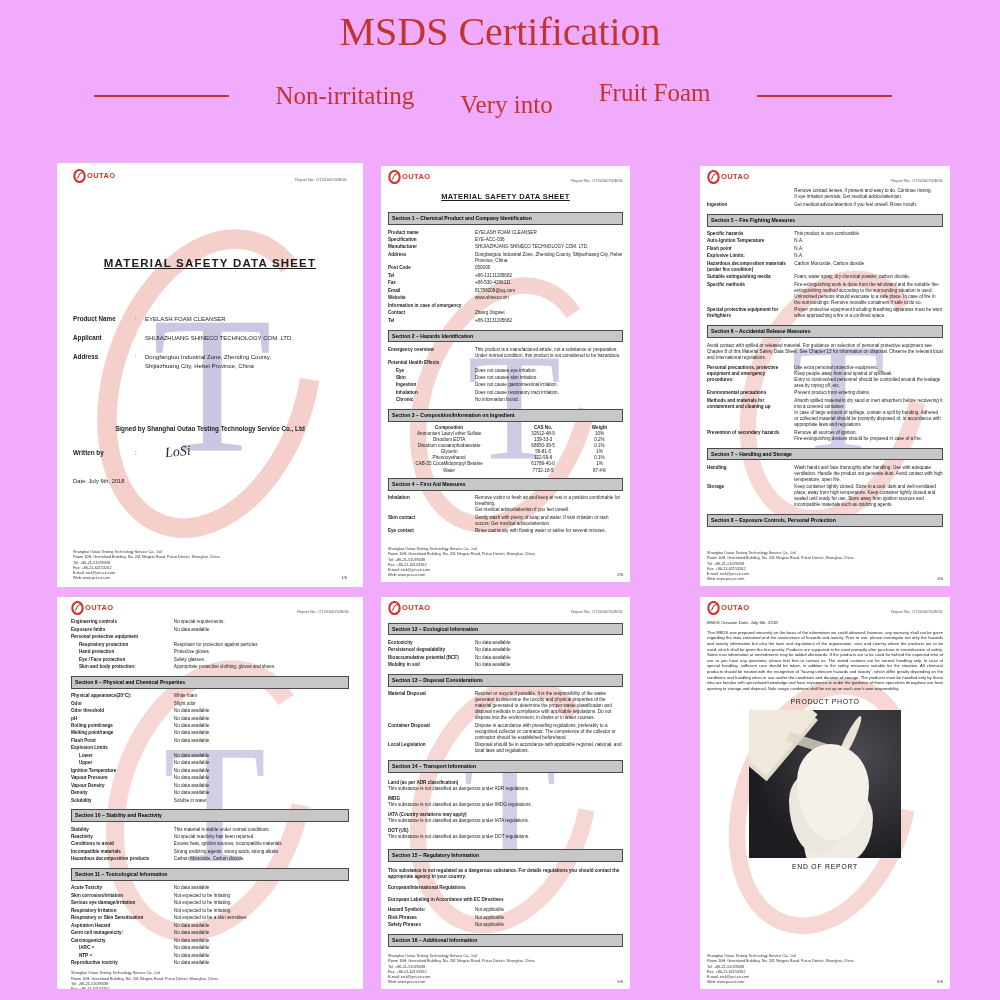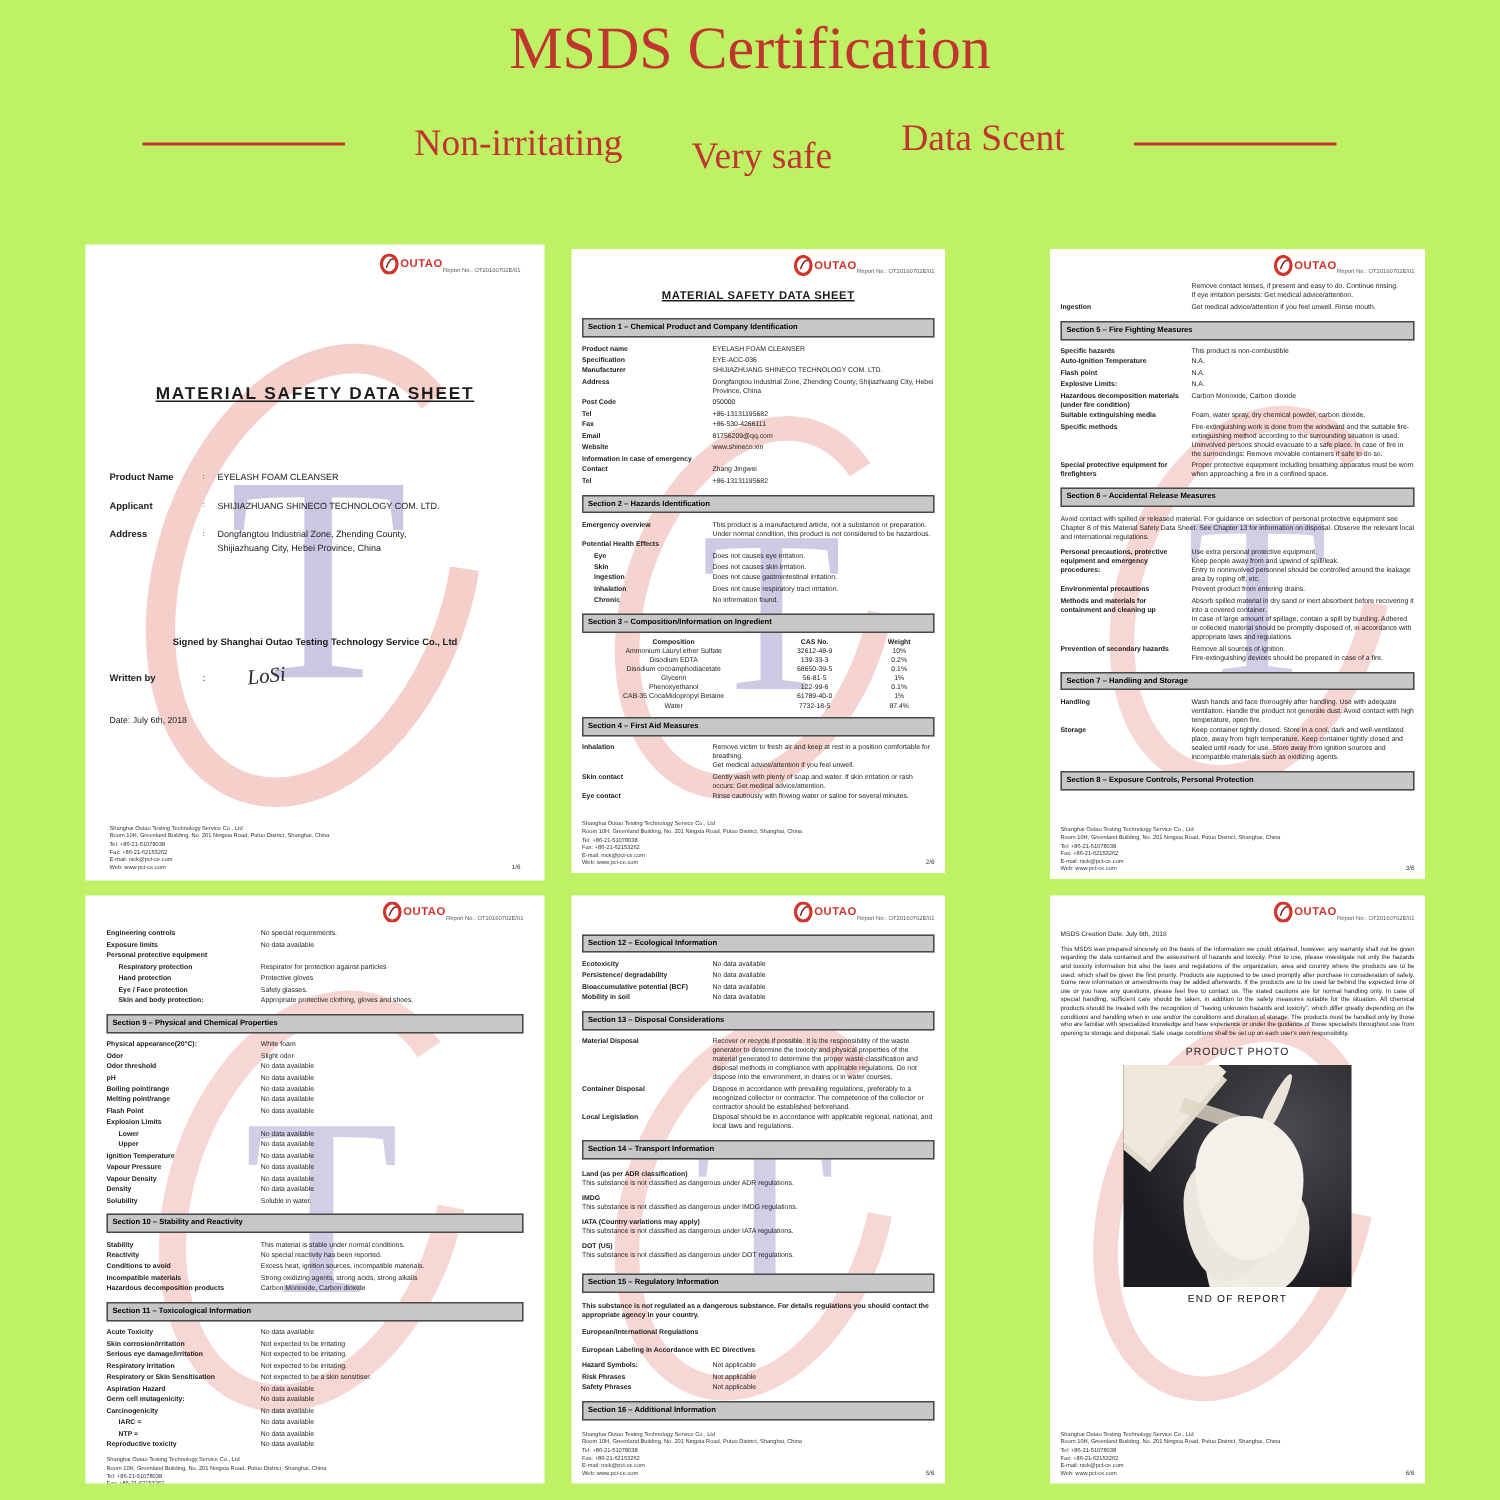--- a/index.html
+++ b/index.html
@@ -1,17 +1,17 @@
 <!DOCTYPE html>
 <html><head>
 <meta charset="utf-8">
 <style>
   *{box-sizing:border-box;margin:0;padding:0;}
   html,body{background:#fff;}
-  .canvas{position:relative;width:1000px;height:1000px;background:#bef264;overflow:hidden;
+  .canvas{position:relative;width:1000px;height:1000px;background:#f0abfc;overflow:hidden;
           font-family:"Liberation Sans",sans-serif;color:#1c1c1c;}
 
   
   .main-title{position:absolute;top:8px;left:0;right:0;text-align:center;
     font-family:"Liberation Serif",serif;font-size:40px;color:#c13530;}
   .features{position:absolute;top:82px;left:0;right:14px;display:flex;align-items:center;
     justify-content:center;gap:46px;font-family:"Liberation Serif",serif;
     font-size:25px;color:#c13530;}
   .feature-line{width:135px;height:2px;background:#c13530;}
   .f2{transform:translateY(9px);}
@@ -23,21 +23,21 @@
   .page > *{position:relative;z-index:1;}
   .page > .watermark{position:absolute;z-index:0;left:6%;right:6%;top:12%;bottom:8%;}
   .watermark svg{width:100%;height:100%;}
   #p1{left:57px;top:163px;width:306px;height:424px;padding:6px 16px;}
   #p2{left:381px;top:166px;width:249px;height:416px;}
   #p3{left:700px;top:166px;width:250px;height:420px;}
   #p4{left:57px;top:597px;width:306px;height:392px;padding:4px 14px;}
   #p5{left:381px;top:597px;width:249px;height:392px;}
   #p6{left:700px;top:597px;width:250px;height:392px;}
 
-  .logo-row{display:flex;justify-content:flex-end;align-items:flex-start;margin-bottom:3px;}
+  .logo-row{display:flex;justify-content:space-between;align-items:flex-start;margin-bottom:3px;}
   .logo{display:flex;align-items:center;gap:1px;}
   .logo-text{color:#d0342c;font-weight:bold;font-size:7.5px;letter-spacing:.4px;}
   .report-no{font-size:3.9px;color:#555;margin-top:8px;}
 
   .doc-title{font-size:7.5px;font-weight:bold;text-align:center;letter-spacing:.4px;margin:5px 0 6px;text-decoration:underline;}
   .cover .doc-title{font-size:11.5px;margin-top:70px;letter-spacing:1.2px;}
 
   .sec{font-size:5.1px;font-weight:bold;background:#c7c7c7;border:1px solid #4a4a4a;
        padding:2px 3px;margin:4.5px 0 3px;color:#000;}
 
@@ -93,22 +93,22 @@
 </style>
 </head>
 <body>
 
 <div class="canvas">
 
   <div class="main-title">MSDS Certification</div>
   <div class="features">
     <span class="feature-line"></span>
     <span class="f1">Non-irritating</span>
-    <span class="f2">Very safe</span>
-    <span class="f3">Data Scent</span>
+    <span class="f2">Very into</span>
+    <span class="f3">Fruit Foam</span>
     <span class="feature-line"></span>
   </div>
 
   <div class="page cover" id="p1">
     <div class="watermark">
       <svg viewBox="0 0 200 260" preserveAspectRatio="xMidYMid meet">
         <g transform="rotate(18 100 130)">
           <ellipse cx="100" cy="130" rx="74" ry="114" fill="none" stroke="#efb6ae" stroke-width="15" opacity="0.65" stroke-dasharray="520 90" stroke-dashoffset="40"></ellipse>
         </g>
         <text x="102" y="182" font-family="Liberation Serif, serif" font-size="150" fill="#b6aed6" opacity="0.7" text-anchor="middle">T</text>

